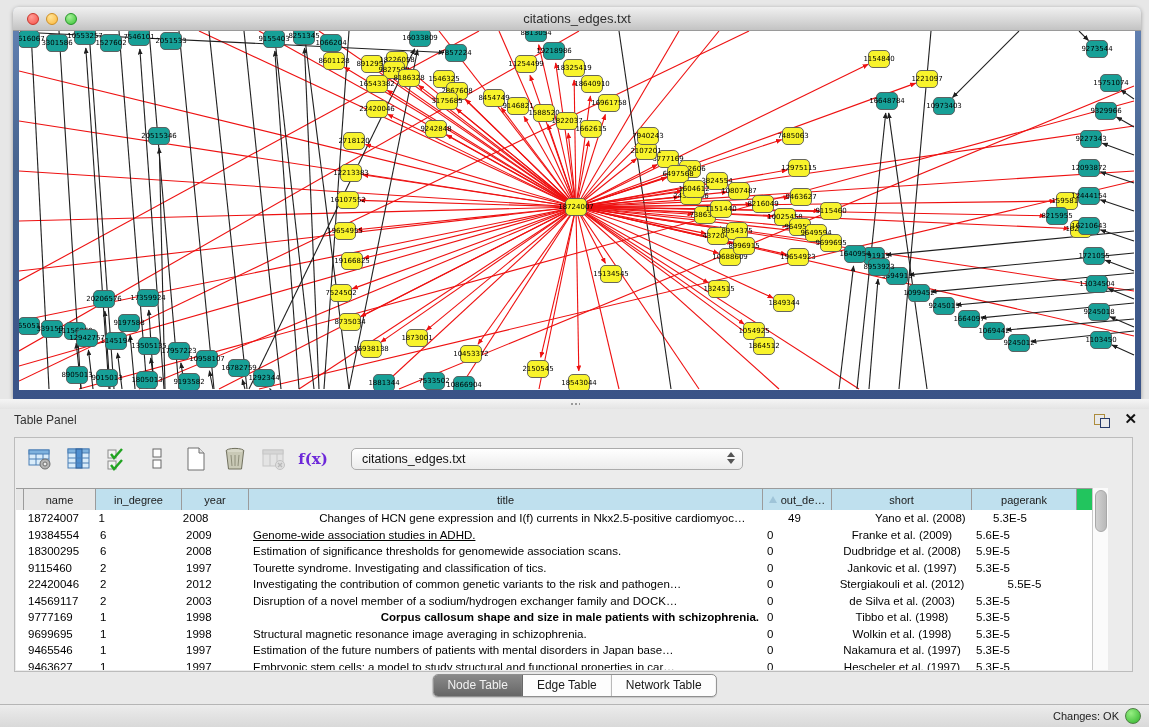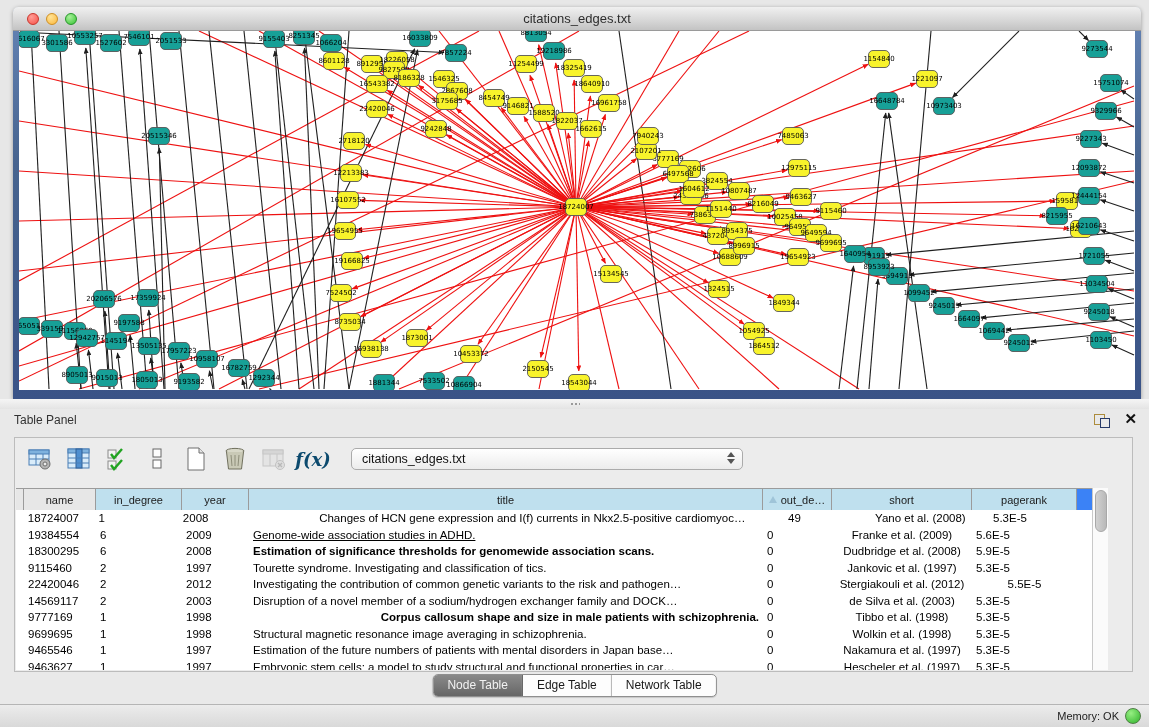--- a/index.html
+++ b/index.html
@@ -32,29 +32,29 @@
   .panel-title{font-size:12px;color:#333;padding-left:14px;line-height:22px;}
   .panel-header .hdr-icons{position:absolute;right:12px;top:2px;display:flex;gap:14px;align-items:center;}
   .float-ic{position:relative;width:16px;height:16px;}
   .float-ic .sq1{position:absolute;left:0;top:3px;width:9px;height:9px;border:1.6px solid #ad8c3c;}
   .float-ic .sq2{position:absolute;left:6px;top:7px;width:8px;height:8px;border:1.6px solid #273a68;background:#e9e9e9;}
   .close-ic{font-size:15px;font-weight:bold;color:#111;line-height:16px;}
   .panel-box{position:absolute;left:14px;top:38px;width:1119px;height:235px;
     border:1px solid #bcbcbc;background:#ececec;box-sizing:border-box;}
   .toolbar{height:42px;display:flex;align-items:center;gap:9px;padding-left:10px;}
   .tb-btn{width:30px;height:30px;display:flex;align-items:center;justify-content:center;}
-  .fx{font-family:"DejaVu Serif",serif;font-style:italic;font-weight:bold;font-size:18px;color:#0c4a6e;}
+  .fx{font-family:"DejaVu Serif",serif;font-weight:bold;font-size:15px;color:#6d28d9;}
   .tb-select{margin-left:14px;width:392px;height:22px;border:1px solid #ababab;border-radius:5px;
     background:linear-gradient(180deg,#ffffff,#ececec);display:flex;align-items:center;position:relative;
     font-size:12.5px;color:#111;padding-left:10px;box-sizing:border-box;}
   .tb-select .steppers{position:absolute;right:7px;top:3px;display:flex;flex-direction:column;gap:2px;}
   .tb-select .up{width:0;height:0;border-left:4px solid transparent;border-right:4px solid transparent;border-bottom:5px solid #555;}
   .tb-select .dn{width:0;height:0;border-left:4px solid transparent;border-right:4px solid transparent;border-top:5px solid #555;}
 
-  .grid{position:absolute;left:1px;top:50px;width:1076px;bottom:1px;background:#3b82f6;}
+  .grid{position:absolute;left:1px;top:50px;width:1076px;bottom:1px;background:#22c55e;}
   .grid-head{display:flex;height:21px;border-top:1px solid #9b9b9b;border-bottom:1px solid #9b9b9b;}
   .gh-cell{box-sizing:border-box;border-right:1px solid #9b9b9b;font-size:11px;color:#1a1a1a;
     background:#bfe0ee;display:flex;align-items:center;justify-content:center;overflow:hidden;white-space:nowrap;}
   .gh-cell.gray{background:#e7e7e7;}
   .gh-cell.gutter{background:#e7e7e7;border-right:1px solid #9b9b9b;}
   .sort-tri{width:0;height:0;border-left:4px solid transparent;border-right:4px solid transparent;
     border-bottom:7px solid #9fc4d8;margin-right:4px;position:relative;}
   .grid-body{position:absolute;top:22px;left:0;right:0;bottom:0;overflow:hidden;background:#fff;}
   .g-row{display:flex;height:16.5px;align-items:center;}
   .g-cell{box-sizing:border-box;font-size:11.5px;color:#000;overflow:hidden;white-space:nowrap;
@@ -889,21 +889,21 @@
               <div class="g-cell" style="width: 514px; text-align: left; text-decoration: underline;">Genome-wide association studies in ADHD.</div>
               <div class="g-cell" style="width: 69px; text-align: left;">0</div>
               <div class="g-cell" style="width: 140px; text-align: center;">Franke et al. (2009)</div>
               <div class="g-cell" style="width: 105px; text-align: left;">5.6E-5</div>
             </div>
             <div class="g-row">
               <div class="g-cell" style="width: 8px; padding: 0px;"></div>
               <div class="g-cell" style="width: 72px; text-align: left;">18300295</div>
               <div class="g-cell" style="width: 86px; text-align: left;">6</div>
               <div class="g-cell" style="width: 67px; text-align: left;">2008</div>
-              <div class="g-cell" style="width: 514px; text-align: left; font-weight: bold;">Estimation of significance thresholds for genomewide association scans.</div>
+              <div class="g-cell" style="width: 514px; text-align: left;">Estimation of significance thresholds for genomewide association scans.</div>
               <div class="g-cell" style="width: 69px; text-align: left;">0</div>
               <div class="g-cell" style="width: 140px; text-align: center;">Dudbridge et al. (2008)</div>
               <div class="g-cell" style="width: 105px; text-align: left;">5.9E-5</div>
             </div>
             <div class="g-row">
               <div class="g-cell" style="width: 8px; padding: 0px;"></div>
               <div class="g-cell" style="width: 72px; text-align: left;">9115460</div>
               <div class="g-cell" style="width: 86px; text-align: left;">2</div>
               <div class="g-cell" style="width: 67px; text-align: left;">1997</div>
               <div class="g-cell" style="width: 514px; text-align: left;">Tourette syndrome. Investigating and classification of tics.</div>
@@ -979,16 +979,16 @@
     </div>
 
     <div class="tabs" id="tabs">
         <div class="tab active">Node Table</div>
         <div class="tab">Edge Table</div>
         <div class="tab">Network Table</div>
       </div>
   </div>
 
   <div class="statusbar">
-    <span class="mem">Memory: OK</span>
+    <span class="mem">Changes: OK</span>
     <span class="memdot"></span>
   </div>
 </div>
 
 </body></html>

